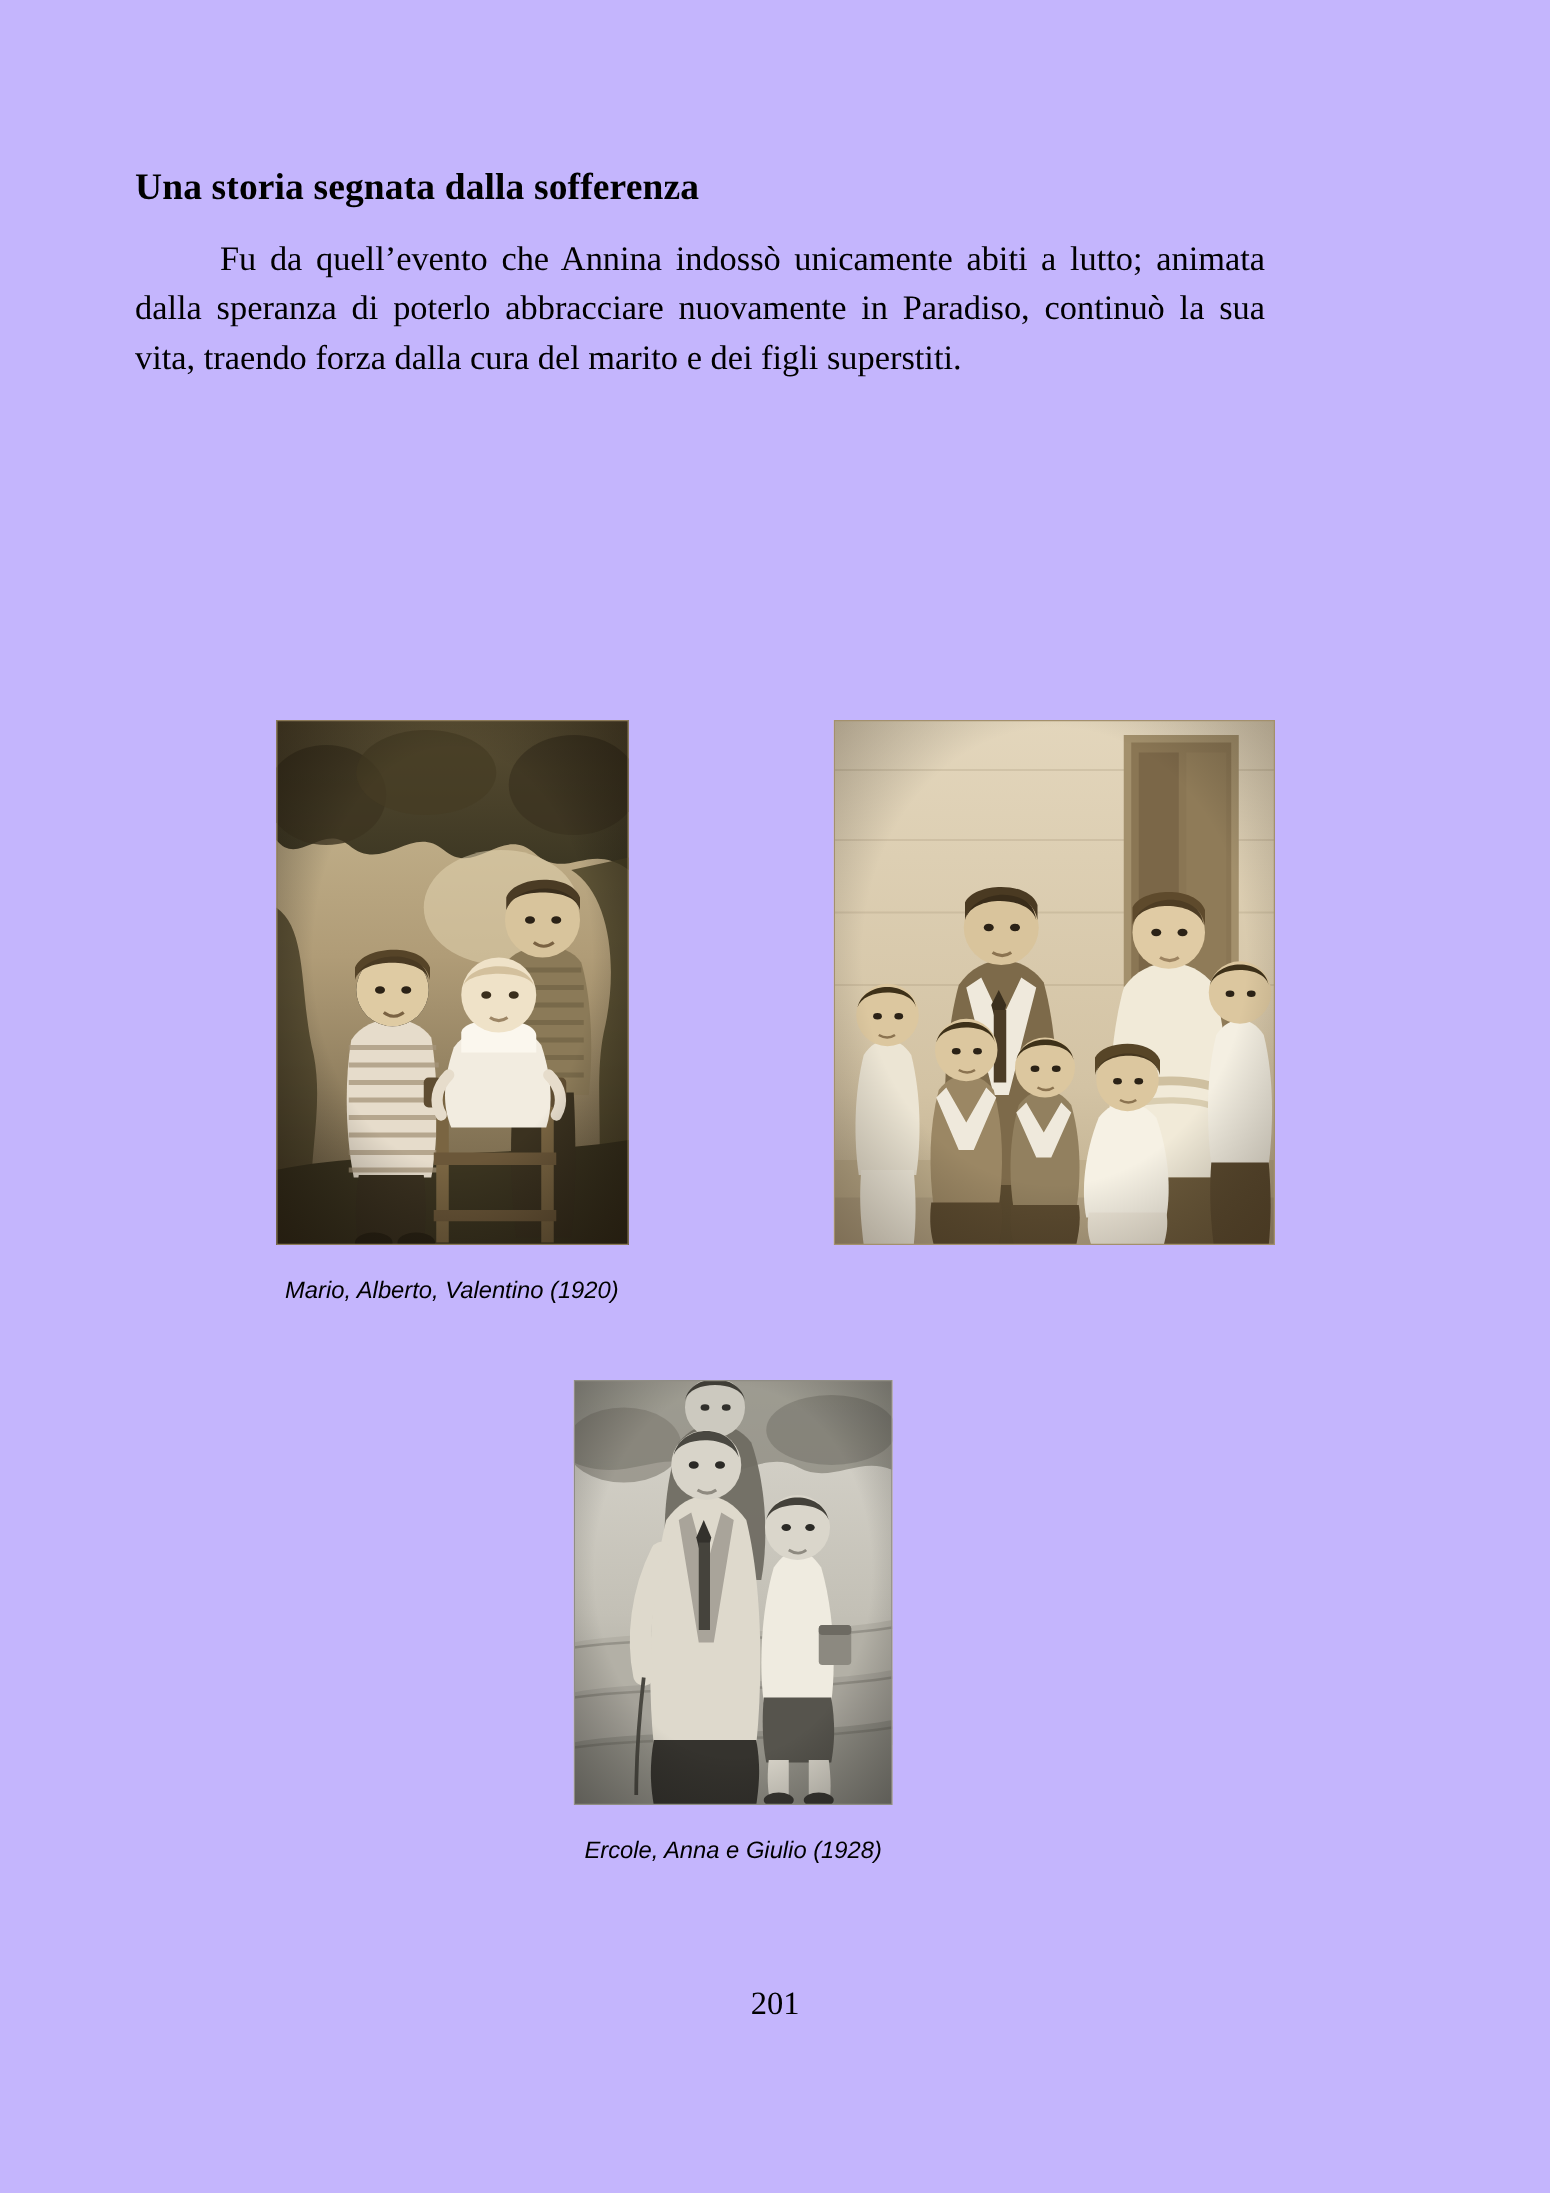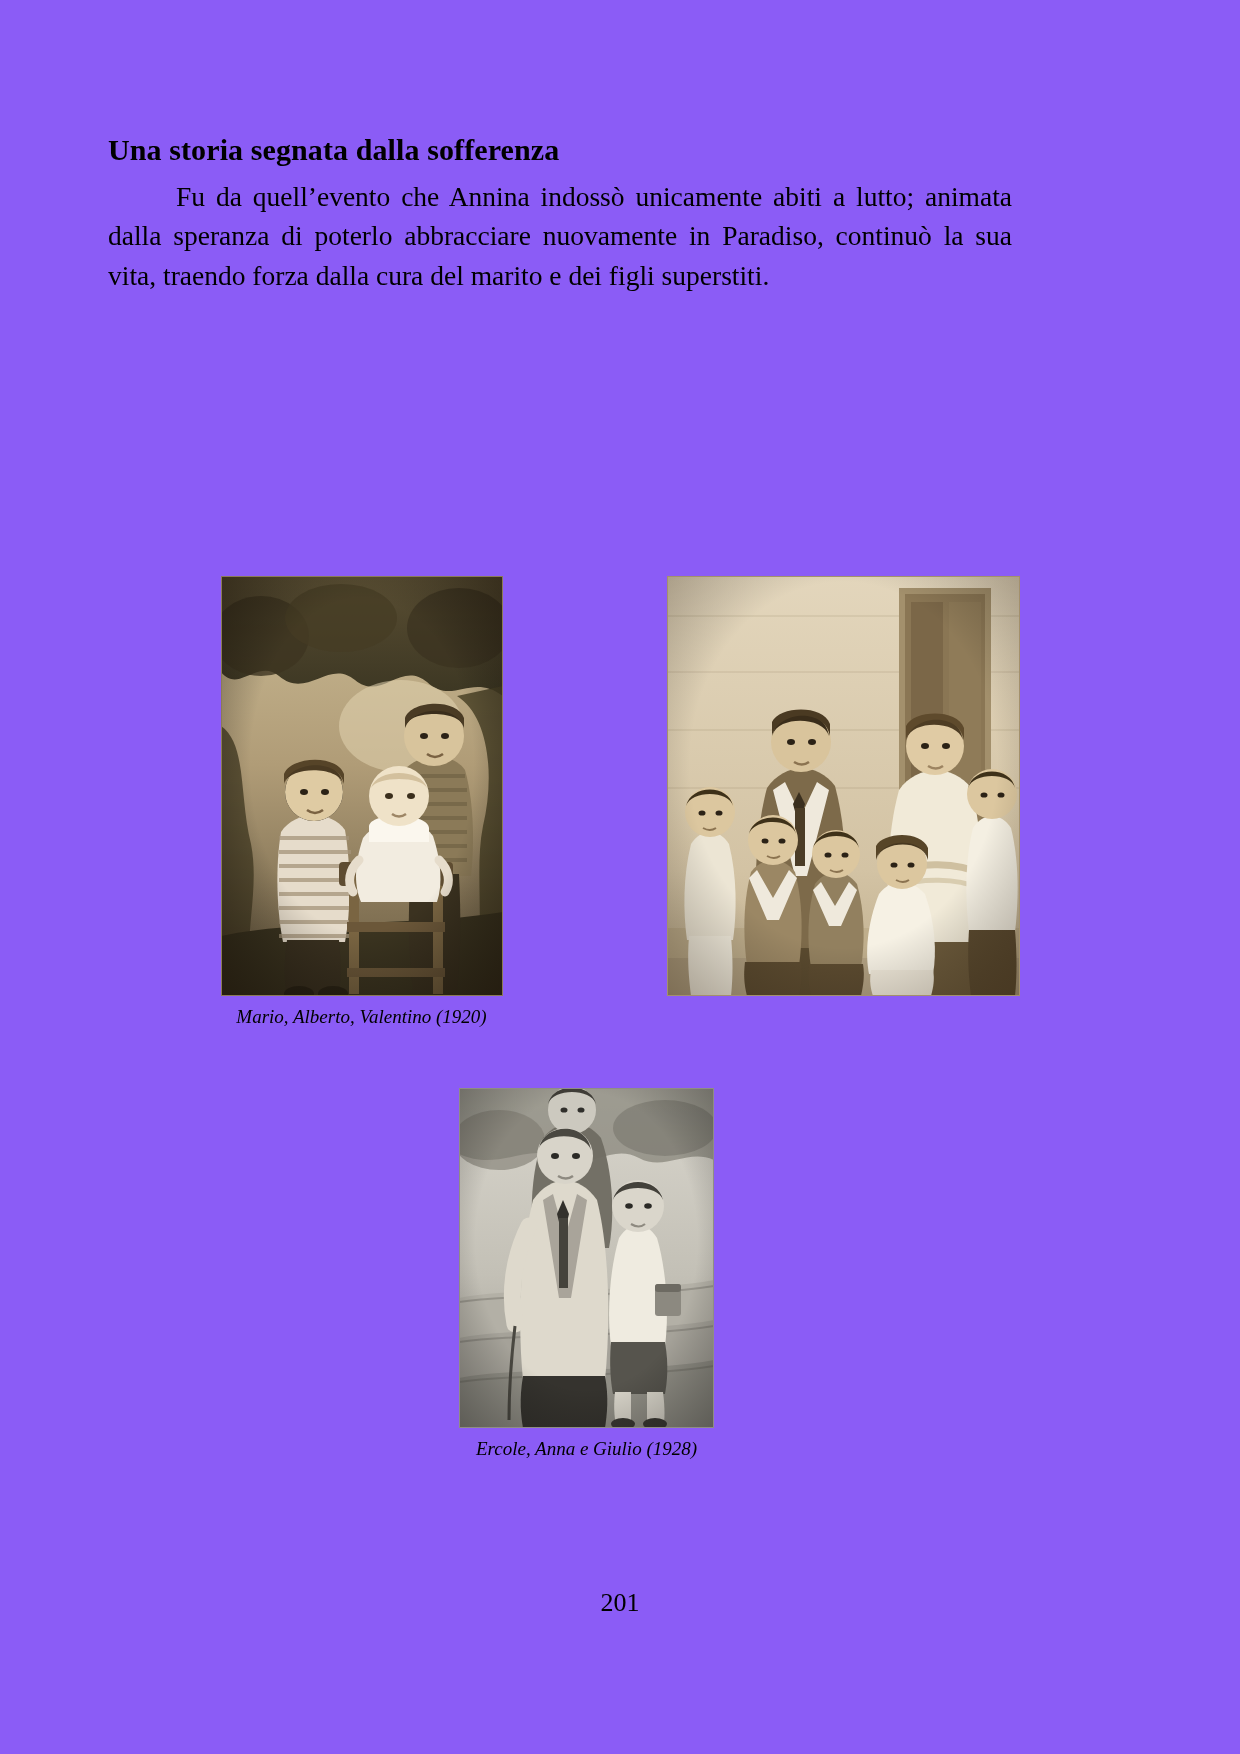--- a/index.html
+++ b/index.html
@@ -11,21 +11,21 @@
     width: 1240px;
     height: 1754px;
     position: relative;
     font-family: "Liberation Serif", "DejaVu Serif", serif;
     color: #000000;
     overflow: hidden;
   }
   .page {
     position: absolute;
     inset: 0;
-    background: #8b5cf6;
+    background: #c4b5fd;
   }
   .content {
     position: absolute;
     left: 108px;
     top: 0;
     width: 904px;
   }
 
   
   .heading {
@@ -41,21 +41,21 @@
   .para {
     font-size: 27.5px;
     line-height: 1.43;
     text-align: justify;
     text-justify: inter-word;
     margin: 0;
     text-indent: 68px;
     hyphens: none;
   }
   .para.first { margin-top: 64px; }
-  .para.second { margin-top: 9px; }
+  .para.second { margin-top: 19px; }
 
   
   .figures {
     position: absolute;
     left: 0;
     top: 560px;
     width: 1240px;
   }
   .fig-row {
     display: flex;
@@ -63,22 +63,22 @@
     align-items: flex-start;
     gap: 70px;
   }
   .figure { display: block; }
 
   .caption {
     font-size: 19px;
     font-style: italic;
     text-align: center;
     line-height: 1.35;
-    margin-top: 8px;
-    font-family: Liberation Serif, serif;
+    margin-top: 24px;
+    font-family: Liberation Sans, sans-serif;
   }
 
   .photo {
     display: block;
     background: #d9cbb2;
     overflow: hidden;
     position: relative;
   }
   .photo svg { display: block; }
 

